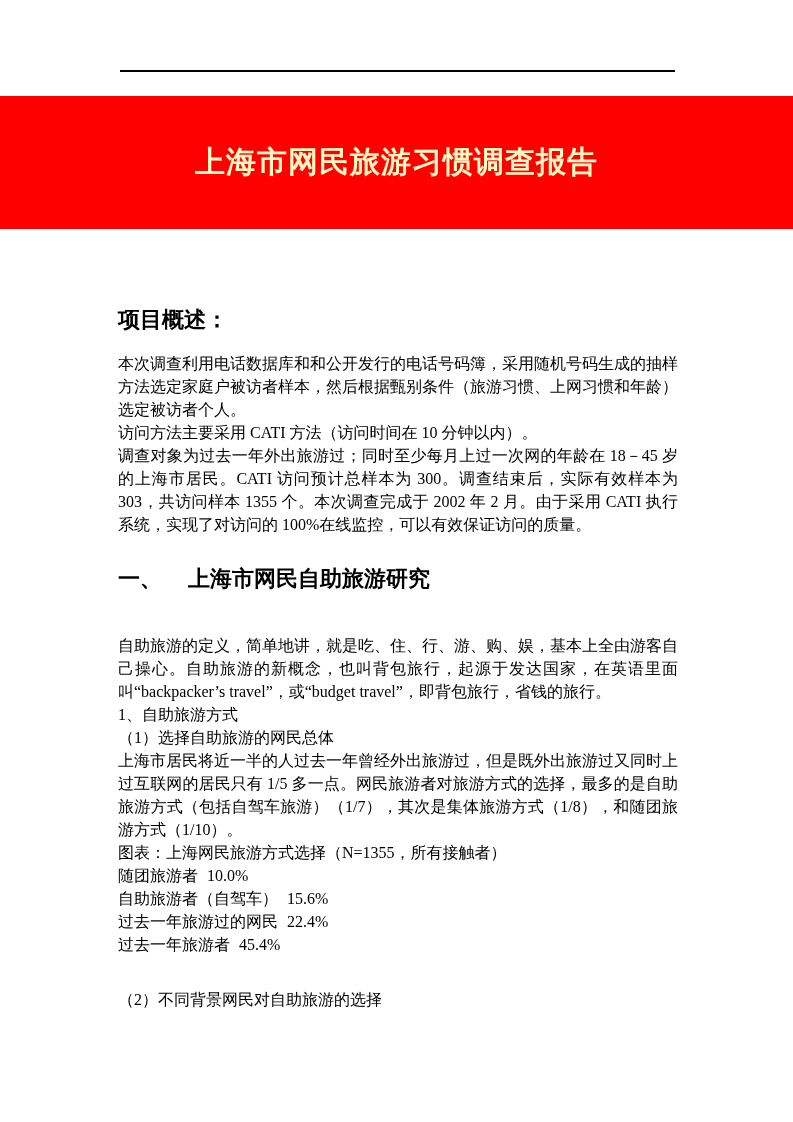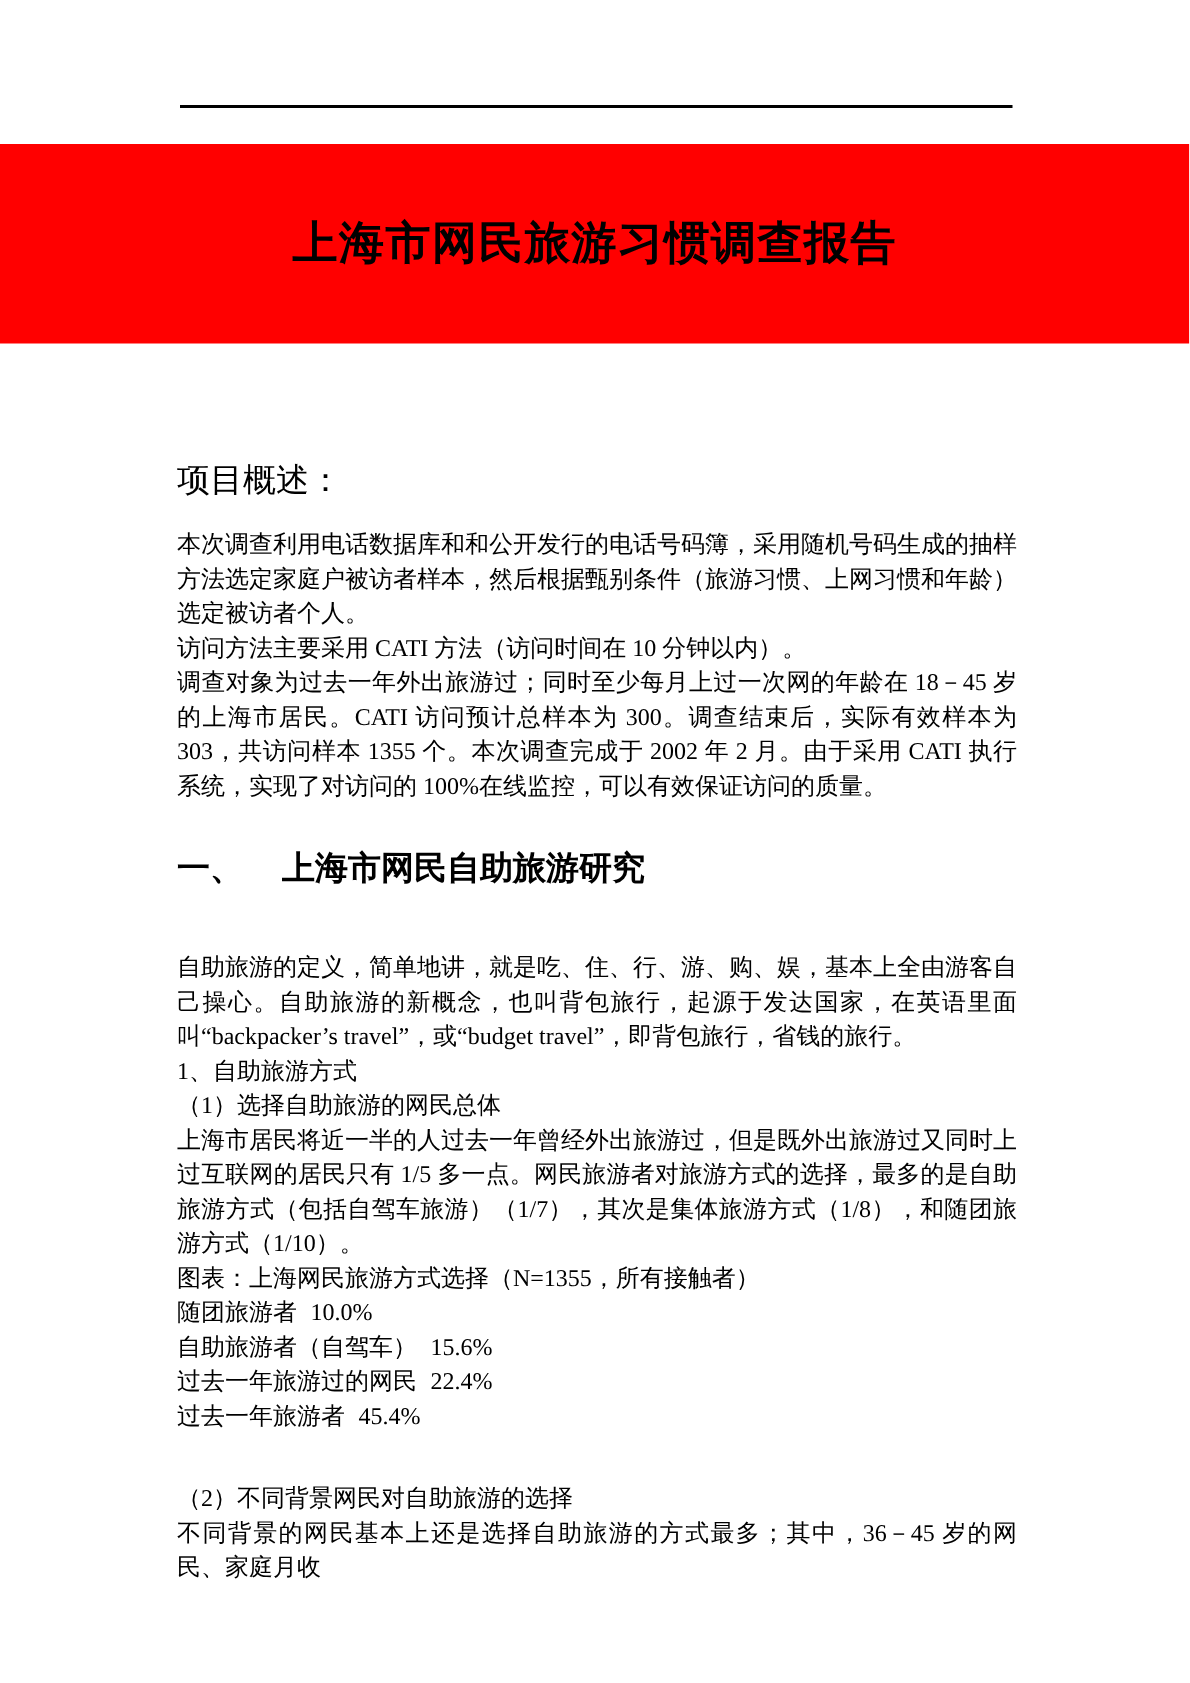--- a/index.html
+++ b/index.html
@@ -27,35 +27,35 @@
     top: 96px;
     left: 0;
     width: 793px;
     height: 133px;
     background: #ff0000;
     display: flex;
     align-items: center;
     justify-content: center;
   }
   .banner-title {
-    color: #000000;
+    color: #fef9c3;
     font-size: 30px;
     font-weight: bold;
     letter-spacing: 1px;
     white-space: nowrap;
   }
   .content {
     position: absolute;
     top: 306px;
     left: 118px;
     width: 560px;
   }
   .h-overview {
     font-size: 22px;
-    font-weight: normal;
+    font-weight: bold;
     line-height: 28px;
     margin-bottom: 18px;
   }
   .para {
     font-size: 16px;
     line-height: 23px;
     text-align: justify;
   }
   .line {
     font-size: 16px;
@@ -118,16 +118,15 @@
     </div>
     <div class="stat-line">
       <span>过去一年旅游过的网民</span><span class="stat-value">22.4%</span>
     </div>
     <div class="stat-line">
       <span>过去一年旅游者</span><span class="stat-value">45.4%</span>
     </div>
 
     <div class="line gap-before">（2）不同背景网民对自助旅游的选择</div>
 
-    <p class="para">不同背景的网民基本上还是选择自助旅游的方式最多；其中，36－45 岁的网民、家庭月收</p>
 
   </div>
 </div>
 
 </body></html>

